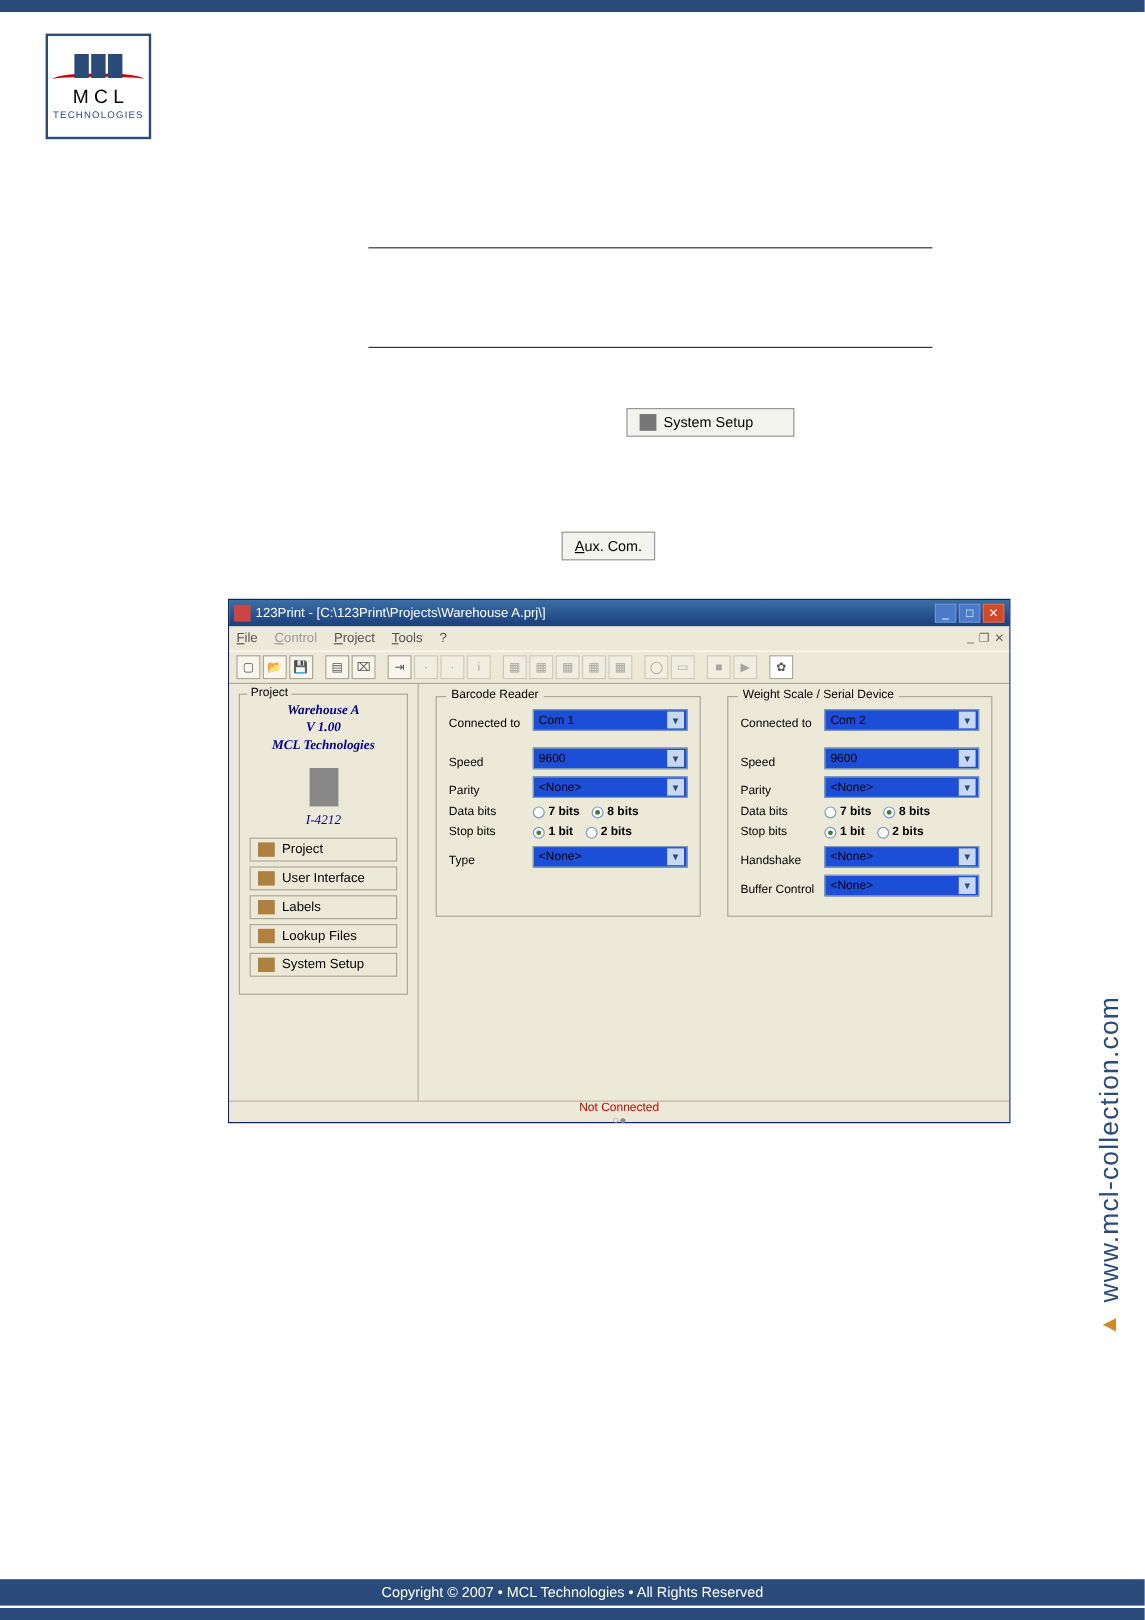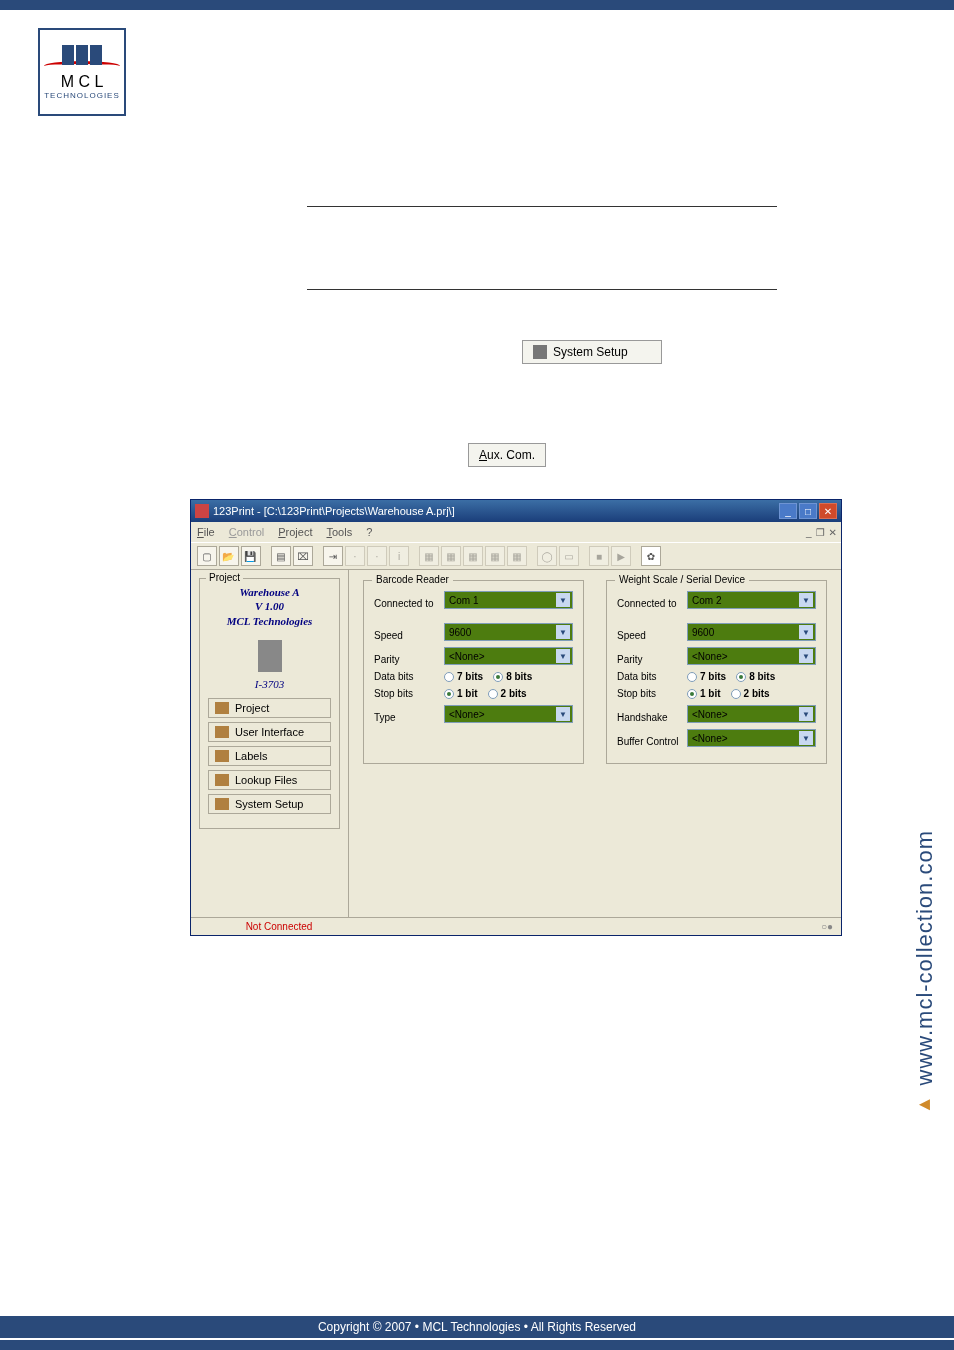--- a/index.html
+++ b/index.html
@@ -46,29 +46,29 @@
   .devname { text-align: center; font-style: italic; color: #000080; font-family: 'Times New Roman', serif; font-size: 11px; margin-bottom: 8px; }
   .navbtn { display: flex; align-items: center; gap: 6px; border: 1px solid #aca899; background: #ece9d8; padding: 3px 6px; margin-bottom: 4px; font-size: 11px; }
   .navbtn .nico { width: 14px; height: 12px; background: #b08040; }
   .content { flex: 1; background: #ece9d8; padding: 10px 14px; }
   .content h2 { font-family: 'Times New Roman', serif; font-style: italic; font-weight: bold; color: #808080; font-size: 16px; border-bottom: 1px solid #aca899; padding-bottom: 2px; margin: 4px 0 14px 8px; }
   .cols { display: flex; gap: 22px; }
   .fs { border: 1px solid #aca899; padding: 10px 10px 10px 10px; flex: 1; position: relative; }
   .fs .lgd2 { position: absolute; top: -7px; left: 8px; background: #ece9d8; padding: 0 4px; font-size: 10px; }
   .row { display: flex; align-items: flex-end; margin-bottom: 6px; font-size: 10px; }
   .row label { width: 70px; }
-  .sel { flex: 1; height: 18px; border: 1px solid #7f9db9; background: #4d7c0f; display: flex; align-items: center; justify-content: space-between; padding: 0 2px 0 4px; font-size: 10px; }
+  .sel { flex: 1; height: 18px; border: 1px solid #7f9db9; background: #1d4ed8; display: flex; align-items: center; justify-content: space-between; padding: 0 2px 0 4px; font-size: 10px; }
   .sel .arrow { width: 14px; height: 14px; background: #c8d8f0; color: #2a4a7a; display: flex; align-items: center; justify-content: center; font-size: 8px; }
   .radios { display: flex; gap: 10px; font-size: 10px; font-weight: bold; }
   .radio { display: flex; align-items: center; gap: 3px; }
   .rdot { width: 10px; height: 10px; border: 1px solid #7f9db9; border-radius: 50%; background: #fff; display: flex; align-items: center; justify-content: center; }
   .rdot.on::after { content: ''; width: 4px; height: 4px; background: #3a7a3a; border-radius: 50%; }
   .helprow { border-top: 1px solid #aca899; margin-top: 20px; padding-top: 10px; text-align: center; }
   .helpbtn { display: inline-block; border: 1px solid #aca899; background: #ece9d8; padding: 2px 14px; font-size: 10px; }
-  .status { height: 18px; border-top: 1px solid #aca899; background: #ece9d8; display: flex; align-items: center; justify-content: space-between; padding: 0 8px; font-size: 10px; }
+  .status { height: 18px; border-top: 1px solid #aca899; background: #ece9d8; display: flex; align-items: center; justify-content: space-between; padding: 0 8px; font-size: 10px; flex-direction: column; }
   .status .nc { color: #c00; width: 160px; text-align: center; }
   .status .dots { color: #888; }
 
   .sideurl { position: absolute; right: 16px; top: 830px; writing-mode: vertical-rl; transform: rotate(180deg); color: #2a4a7a; font-size: 22px; letter-spacing: 1px; }
   .sideurl .bullet { color: #d08a2a; }
   .copyright { position: absolute; bottom: 12px; width: 100%; text-align: center; color: #ffffff; font-size: 12px; background: #2a4a7a; padding: 4px 0; }
 </style>
 </head>
 <body>
 
@@ -156,21 +156,21 @@
   <div class="workarea">
     <div class="sidebar">
       <div class="grp">
         <span class="lgd">Project</span>
         <div class="projinfo">
           <div>Warehouse A</div>
           <div>V 1.00</div>
           <div>MCL Technologies</div>
         </div>
         <div class="devimg"></div>
-        <div class="devname">I-3703</div>
+        <div class="devname">I-4212</div>
         <div class="navbtn">
             <span class="nico"></span>
             <span>Project</span>
           </div>
         <div class="navbtn">
             <span class="nico"></span>
             <span>User Interface</span>
           </div>
         <div class="navbtn">
             <span class="nico"></span>

